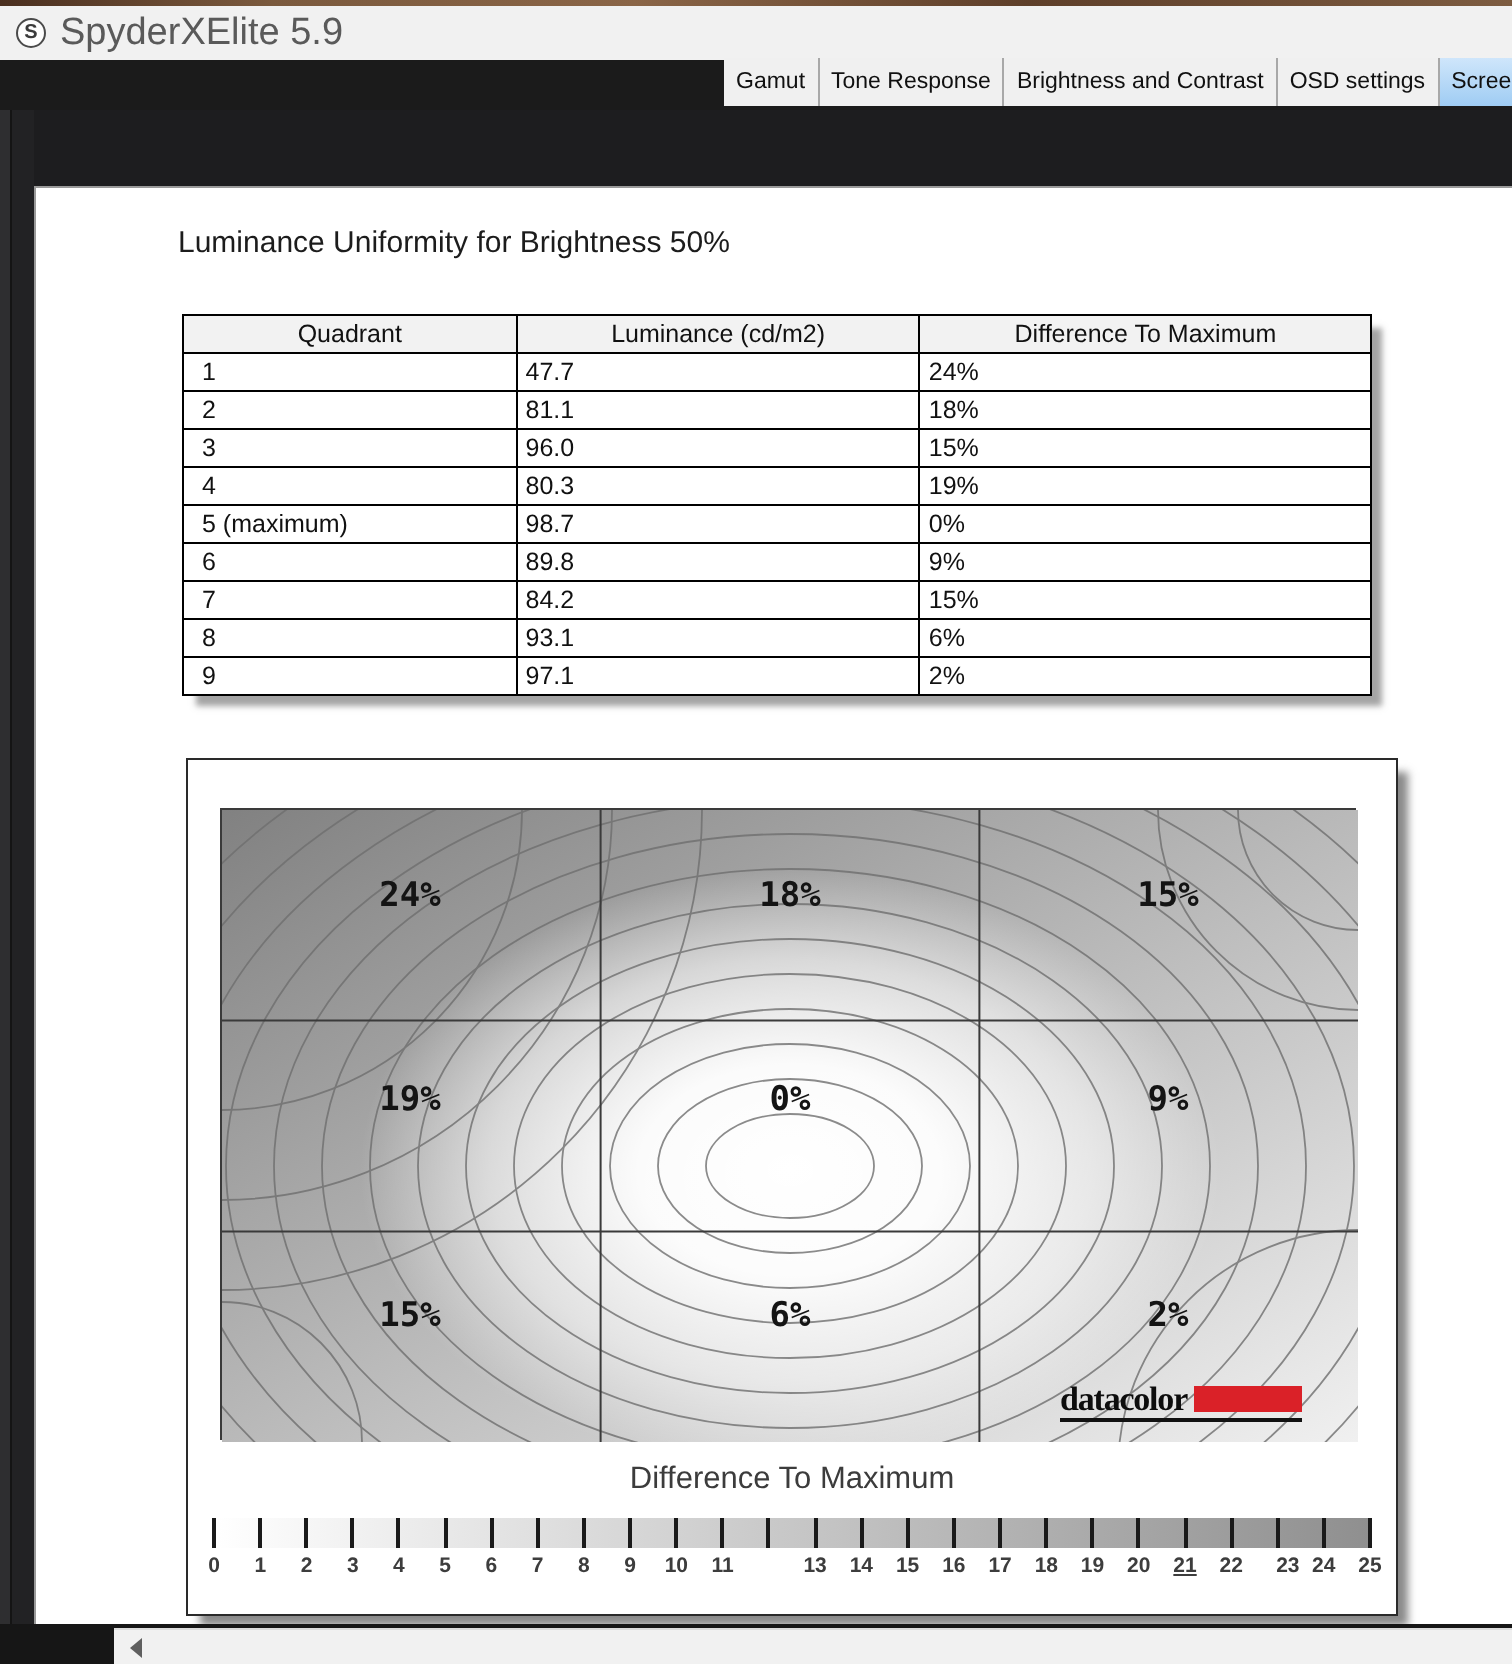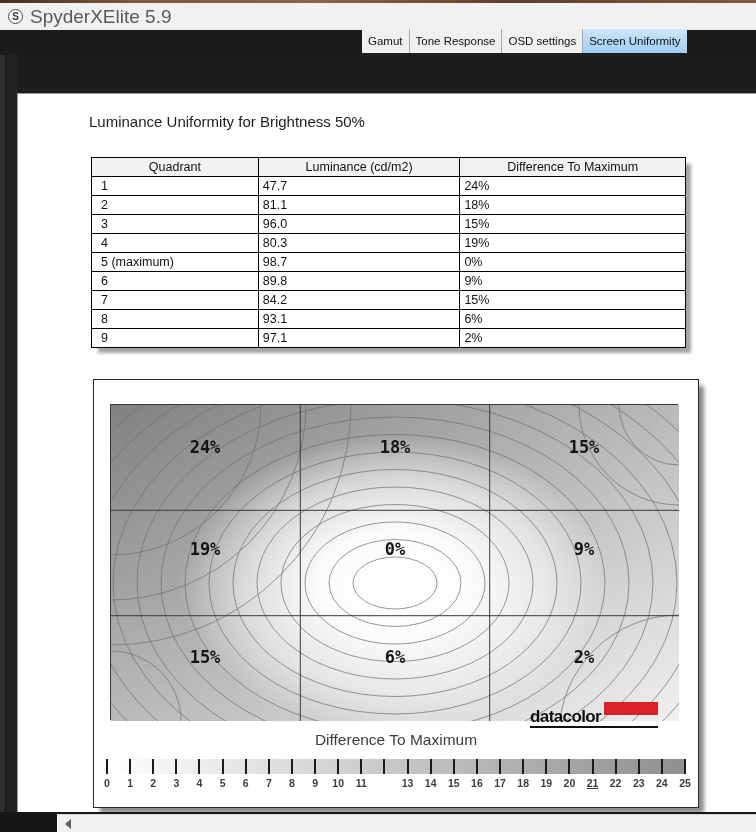--- a/index.html
+++ b/index.html
@@ -48,21 +48,21 @@
   
   .chart-panel{position:absolute;left:75px;top:285px;width:606px;height:429px;background:#fff;
                border:1px solid #2a2a2a;box-shadow:6px 6px 4px -1px rgba(60,60,60,0.6);}
   .contour{position:absolute;left:16px;top:24px;width:568px;height:316px;border:1px solid #3a3a3a;}
   .contour svg{display:block;}
 
   
   .logo{position:absolute;left:436px;top:311px;display:flex;align-items:center;
         border-bottom:2px solid #111;padding-bottom:1px;}
   .logo-text{font-size:17px;font-weight:bold;color:#0d0d0d;letter-spacing:-0.6px;
-             font-family:Liberation Sans, sans-serif;line-height:1;margin-top:17px;}
+             font-family:Liberation Serif, serif;line-height:1;}
   .logo-block{width:54px;height:13px;margin-left:3px;}
 
   
   .scale-title{position:absolute;left:0;top:351px;width:100%;text-align:center;
                font-size:15.5px;color:#3c3c3c;}
   .scale-area{position:absolute;left:13px;top:379px;width:578px;height:32px;}
   .scale-bar{position:absolute;left:0;top:0;width:578px;height:15px;}
   .scale-tick{position:absolute;top:0;width:2px;height:15px;background:#1a1a1a;}
   .scale-num{position:absolute;top:18px;width:22px;margin-left:-11px;text-align:center;
              font-size:10.5px;font-weight:600;color:#3d3d3d;}
@@ -83,20 +83,21 @@
 
   <div class="titlebar">
     <div class="app-icon">S</div>
     <div class="app-title">SpyderXElite 5.9</div>
   </div>
 
   <div class="toolbar">
     <div class="tabstrip" id="tabstrip">
         <div class="tab">Gamut</div>
         <div class="tab">Tone Response</div>
+        <div class="tab">Brightness and Contrast</div>
         <div class="tab">OSD settings</div>
         <div class="tab selected">Screen Uniformity</div>
       </div>
   </div>
 
   <div class="left-strip-outer"></div>
   <div class="left-strip-line"></div>
   <div class="left-strip-inner"></div>
 
   <div class="page">
@@ -276,21 +277,21 @@
             <div class="scale-num" style="left: 72%;">18</div>
             <div class="scale-tick" style="left: calc(76% - 1px);"></div>
             <div class="scale-num" style="left: 76%;">19</div>
             <div class="scale-tick" style="left: calc(80% - 1px);"></div>
             <div class="scale-num" style="left: 80%;">20</div>
             <div class="scale-tick" style="left: calc(84% - 1px);"></div>
             <div class="scale-num" style="left: 84%; text-decoration: underline;">21</div>
             <div class="scale-tick" style="left: calc(88% - 1px);"></div>
             <div class="scale-num" style="left: 88%;">22</div>
             <div class="scale-tick" style="left: calc(92% - 1px);"></div>
-            <div class="scale-num" style="left: 92%;">23</div>
+            <div class="scale-num" style="left: 92%; text-align: right;">23</div>
             <div class="scale-tick" style="left: calc(96% - 1px);"></div>
             <div class="scale-num" style="left: 96%;">24</div>
             <div class="scale-tick" style="left: calc(100% - 1px);"></div>
             <div class="scale-num" style="left: 100%;">25</div>
           </div>
       </div>
     </div>
   </div>
 
   <div class="bottombar">

